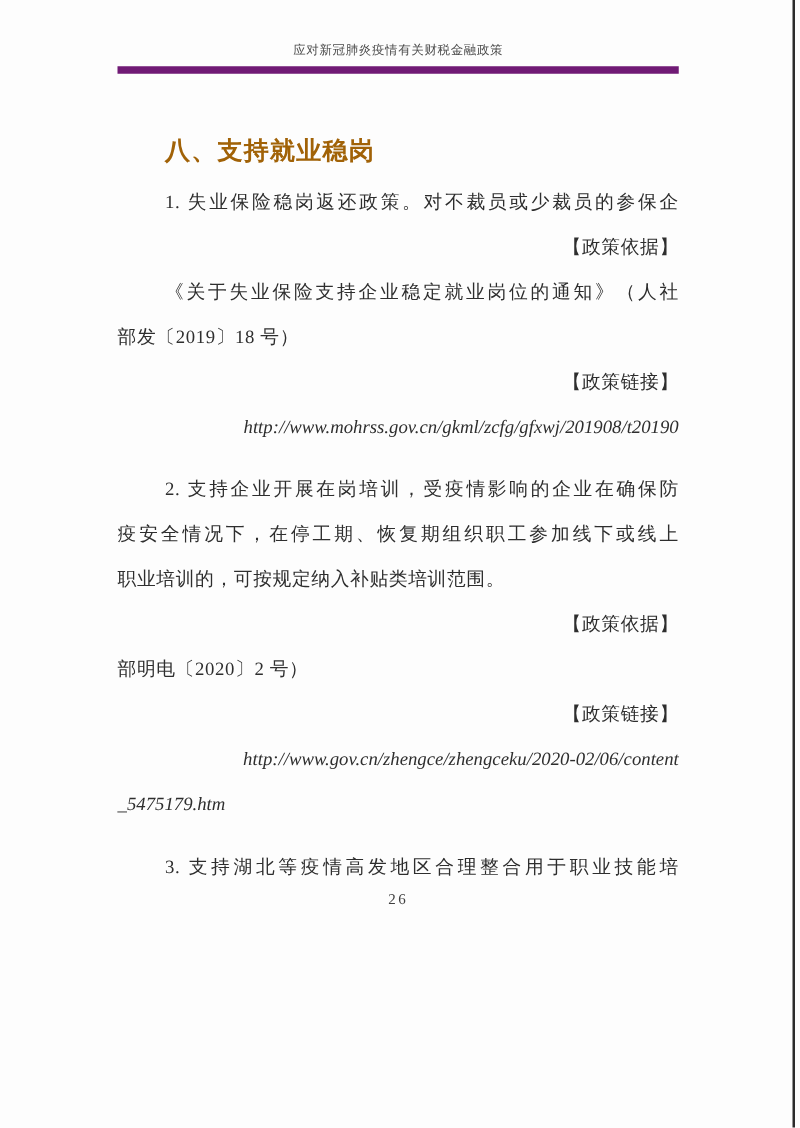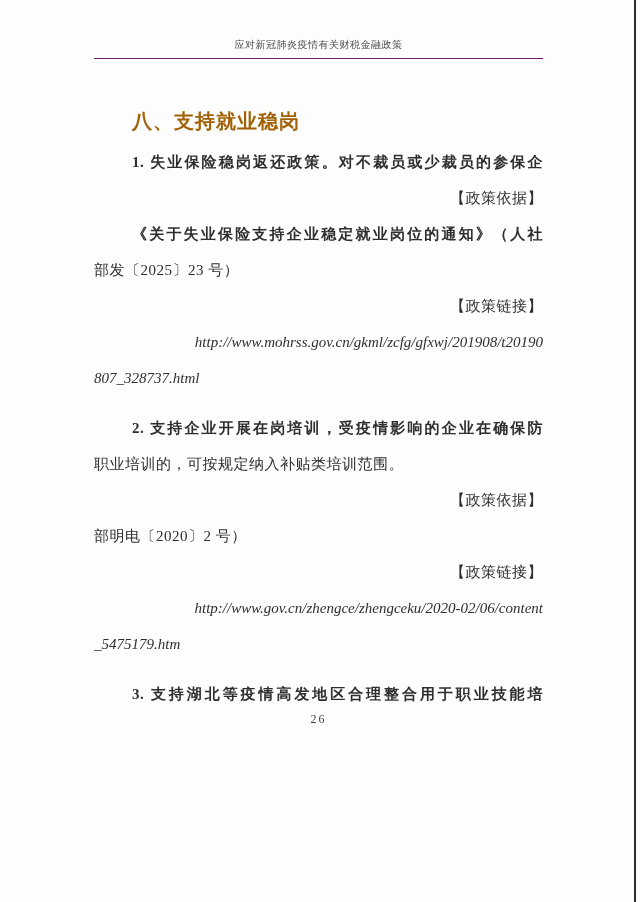--- a/index.html
+++ b/index.html
@@ -11,21 +11,21 @@
     font-family: "Liberation Serif", "DejaVu Serif", serif;
   }
   .page {
     position: absolute;
     left: 94px; top: 0;
     width: 449px;
   }
   .header {
     height: 59px;
     box-sizing: border-box;
-    border-bottom: 1px solid #701a75;
+    border-bottom: 6px solid #701a75;
     display: flex;
     align-items: flex-end;
     justify-content: center;
     padding-bottom: 6px;
   }
   .header-title {
     font-size: 10px;
     letter-spacing: 0.5px;
     color: #4b4b4b;
   }
@@ -49,21 +49,20 @@
     min-height: 36px;
     word-break: keep-all;
     white-space: nowrap;
   }
   .line.indent { text-indent: 38px; text-align: right; }
   .line.full {
     white-space: normal;
     text-align: justify;
     text-align-last: justify;
     text-justify: inter-character;
-    font-weight: bold;
   }
   .line.latin { letter-spacing: 0; font-style: italic; }
   .line.gap { margin-top: 14px; }
   .pagenum {
     margin-top: 0;
     text-align: center;
     font-size: 12px;
     letter-spacing: 2px;
     color: #3f3f3f;
   }
@@ -81,25 +80,25 @@
   <div class="header">
     <span class="header-title">应对新冠肺炎疫情有关财税金融政策</span>
   </div>
 
   <div class="heading" style="color: #a16207;">八、支持就业稳岗</div>
 
   <div class="content">
       <div class="line indent full">1. 失业保险稳岗返还政策。对不裁员或少裁员的参保企</div>
       <div class="line indent">【政策依据】</div>
       <div class="line indent full">《关于失业保险支持企业稳定就业岗位的通知》（人社</div>
-      <div class="line">部发〔2025〕23 号）</div>
+      <div class="line">部发〔2019〕18 号）</div>
       <div class="line indent">【政策链接】</div>
       <div class="line indent latin">http://www.mohrss.gov.cn/gkml/zcfg/gfxwj/201908/t20190</div>
-      <div class="line latin">807_328737.html</div>
       <div class="line indent full gap">2. 支持企业开展在岗培训，受疫情影响的企业在确保防</div>
+      <div class="line full">疫安全情况下，在停工期、恢复期组织职工参加线下或线上</div>
       <div class="line">职业培训的，可按规定纳入补贴类培训范围。</div>
       <div class="line indent">【政策依据】</div>
       <div class="line">部明电〔2020〕2 号）</div>
       <div class="line indent">【政策链接】</div>
       <div class="line indent latin">http://www.gov.cn/zhengce/zhengceku/2020-02/06/content</div>
       <div class="line latin">_5475179.htm</div>
       <div class="line indent full gap">3. 支持湖北等疫情高发地区合理整合用于职业技能培</div>
     </div>
 
   <div class="pagenum">26</div>

